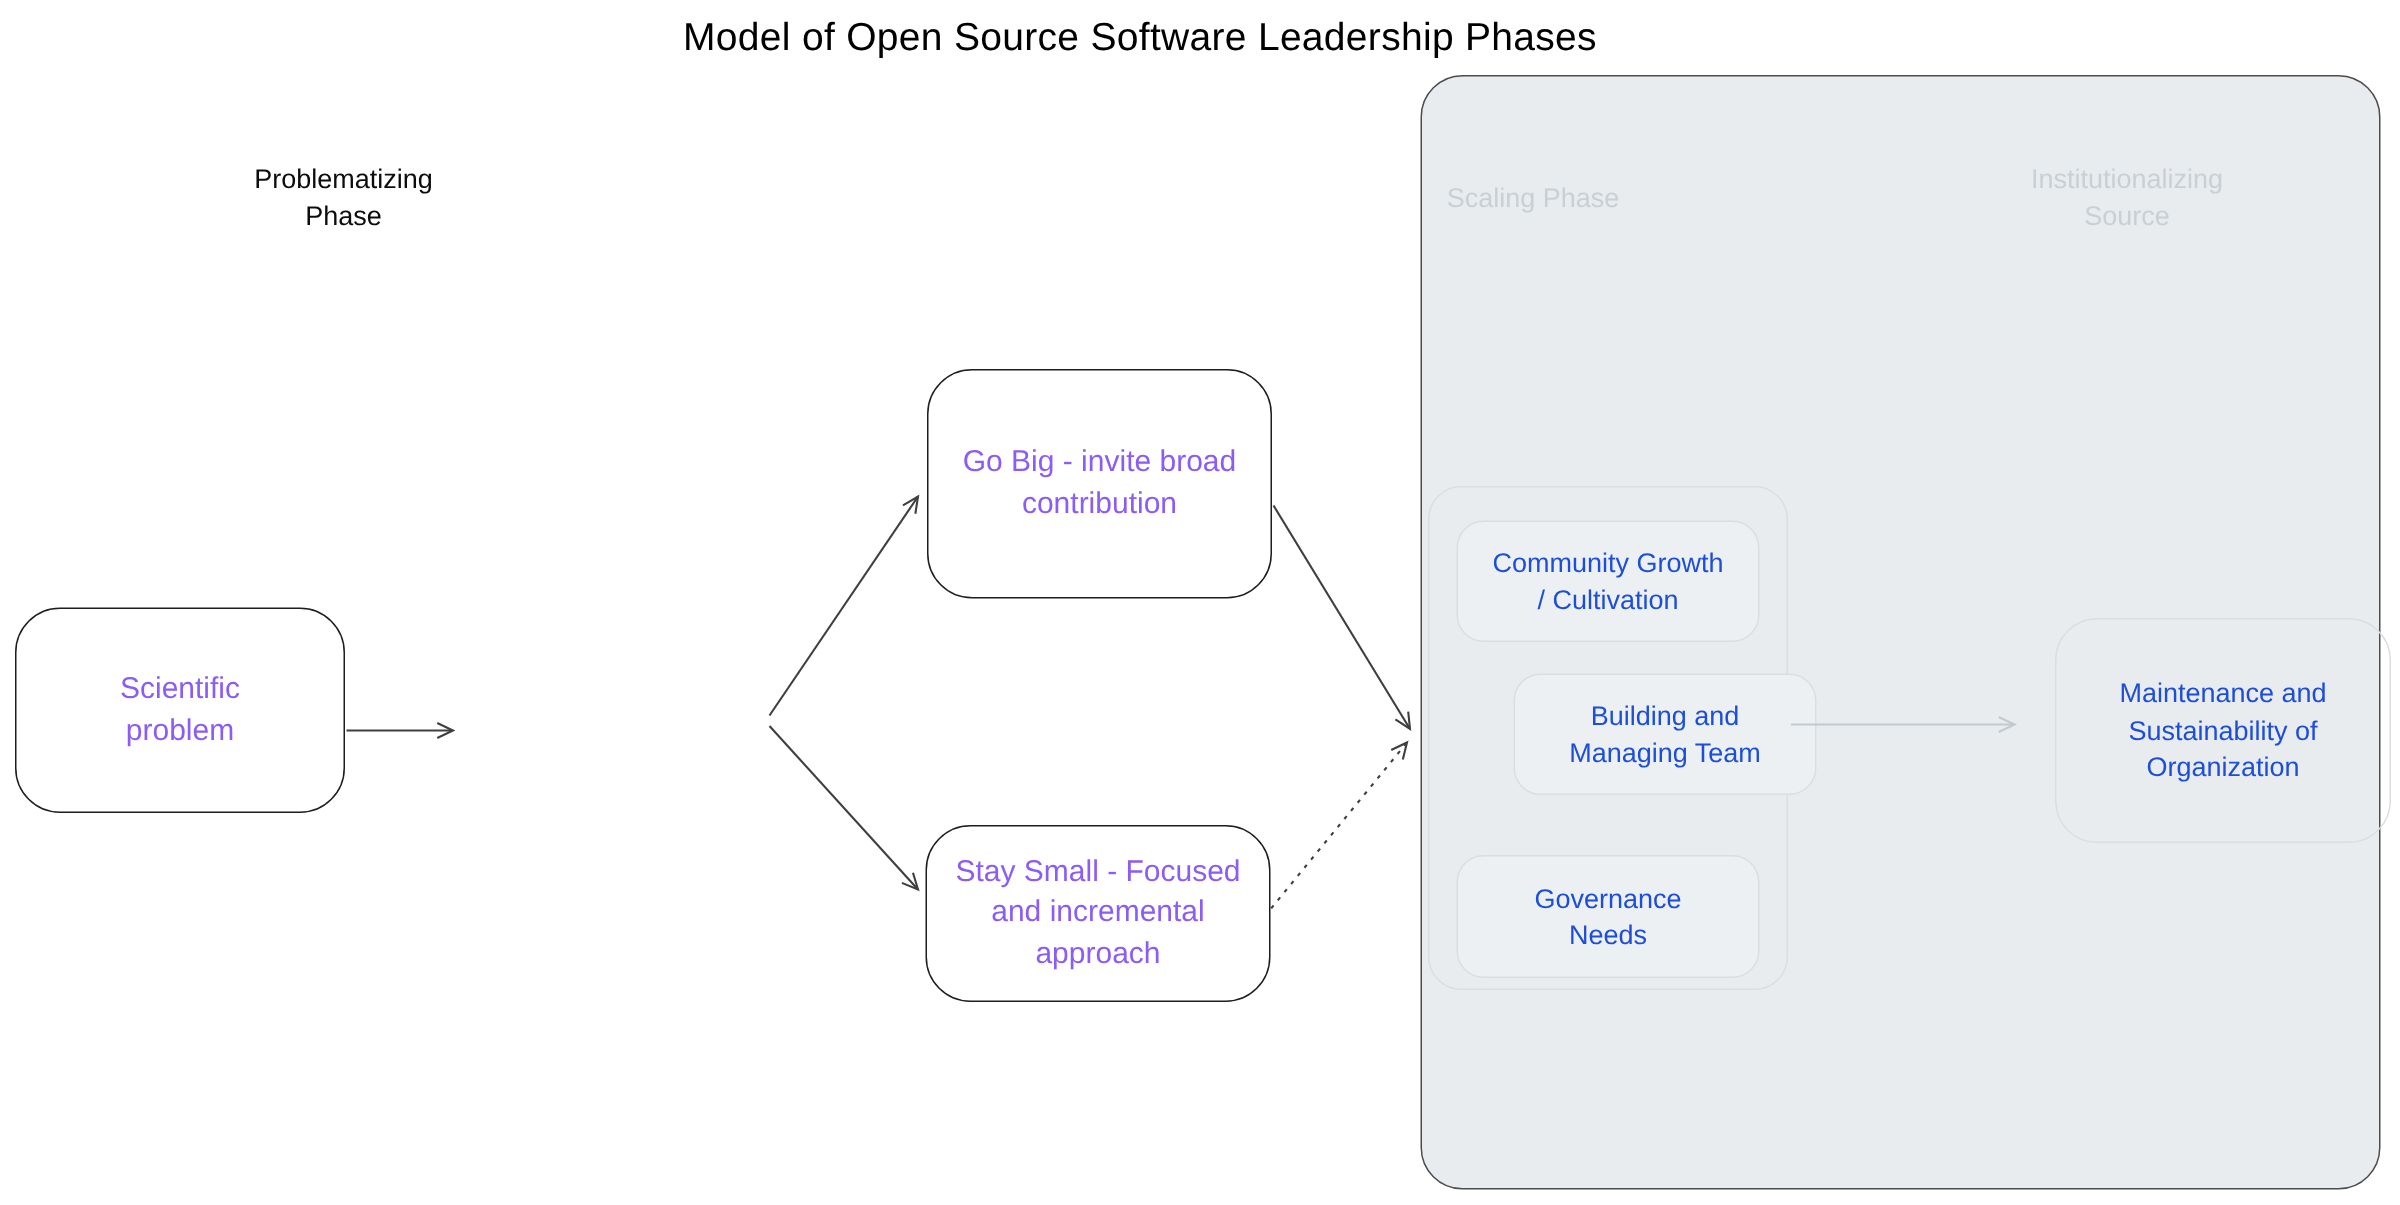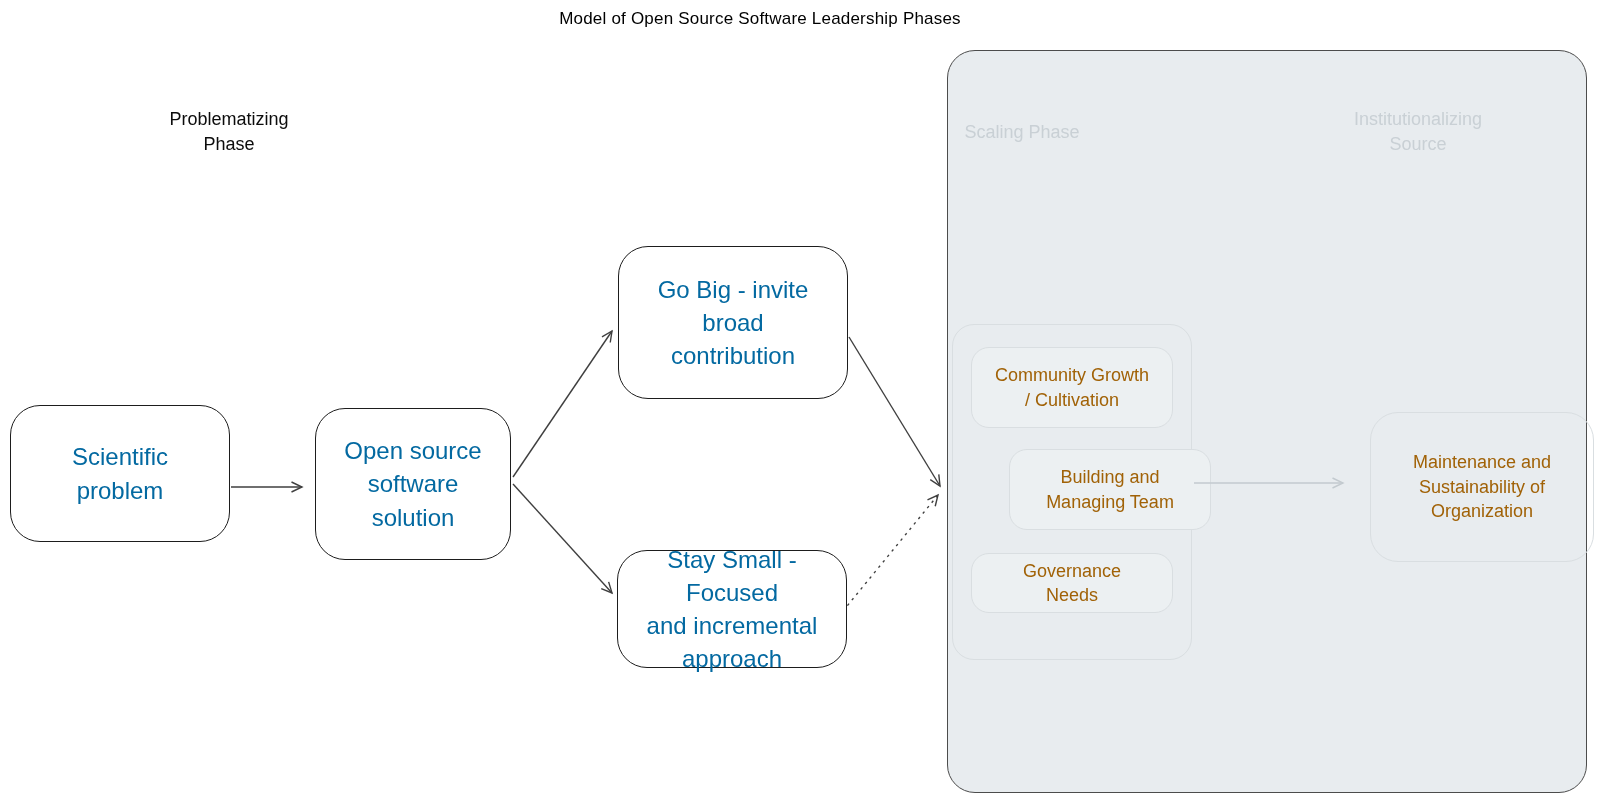--- a/index.html
+++ b/index.html
@@ -2,46 +2,46 @@
 <html><head>
 <meta charset="utf-8">
 <style>
   html,body{margin:0;padding:0;background:#ffffff;}
   .canvas{
     position:relative;width:1600px;height:803px;background:#ffffff;
     font-family:"Liberation Sans","DejaVu Sans",sans-serif;overflow:hidden;color:#000;
   }
   .title{
     position:absolute;left:40px;top:9px;width:1440px;text-align:center;
-    font-size:17px;letter-spacing:.2px;color:#000;
+    font-size:26px;letter-spacing:.2px;color:#000;
   }
   .phase-label{
     position:absolute;width:220px;text-align:center;font-size:18px;line-height:1.38;
     white-space:pre-line;color:#0c0c0c;
   }
   .phase-label.muted{color:#c9d0d5;}
   .node{
     position:absolute;box-sizing:border-box;background:#ffffff;
     border:1.6px solid #1d1d1d;border-radius:30px;
     display:flex;align-items:center;justify-content:center;text-align:center;
-    font-size:24px;line-height:1.38;white-space:pre-line;color:#0369a1;padding:6px;
+    font-size:20px;line-height:1.38;white-space:pre-line;color:#8b5cf6;padding:6px;
   }
   .panel{
     position:absolute;left:947px;top:50px;width:640px;height:743px;box-sizing:border-box;
     background:#e8ecef;border:1.6px solid #4c4c4c;border-radius:28px;
   }
   .group{
     position:absolute;left:952px;top:324px;width:240px;height:336px;box-sizing:border-box;
     border:1.5px solid #d9dee1;border-radius:22px;background:transparent;
   }
   .gbox{
     position:absolute;box-sizing:border-box;background:#ecf0f2;
     border:1.5px solid #d9dee1;border-radius:18px;
     display:flex;align-items:center;justify-content:center;text-align:center;
-    font-size:18px;line-height:1.36;white-space:pre-line;color:#a16207;padding:4px;
+    font-size:18px;line-height:1.36;white-space:pre-line;color:#1d4ed8;padding:4px;
   }
   .gbox.big{background:transparent;border-radius:28px;margin-left:20px;}
   svg.arrows{position:absolute;left:0;top:0;width:1600px;height:803px;pointer-events:none;}
 </style>
 </head>
 <body>
 
 <div class="canvas">
 
   <div class="panel"></div>
@@ -51,21 +51,21 @@
 Phase</div>
   <div class="phase-label muted" style="left:912px;top:120px;">Scaling Phase</div>
   <div class="phase-label muted" style="left:1308px;top:107px;">Institutionalizing
 Source</div>
 
   <div class="group"></div>
   <div class="gbox" style="left:971px;top:347px;width:202px;height:81px;">Community Growth
 / Cultivation</div>
   <div class="gbox" style="left:971px;top:449px;width:202px;height:81px;margin-left:38px;">Building and
 Managing Team</div>
-  <div class="gbox" style="left:971px;top:553px;width:202px;height:60px;">Governance
+  <div class="gbox" style="left:971px;top:570px;width:202px;height:82px;">Governance
 Needs</div>
   <div class="gbox big" style="left:1350px;top:412px;width:224px;height:150px;">Maintenance and
 Sustainability of
 Organization</div>
 
   <svg class="arrows" viewBox="0 0 1600 803">
     <defs>
       <marker id="mdark" markerUnits="userSpaceOnUse" markerWidth="16" markerHeight="14" refX="12" refY="6" orient="auto">
         <path d="M1.5,1 L12,6 L1.5,11" fill="none" stroke="#3f3f3f" stroke-width="1.4"></path>
       </marker>
@@ -76,22 +76,19 @@
     <path d="M231,487 L302,487" stroke="#3f3f3f" stroke-width="1.4" fill="none" marker-end="url(#mdark)"></path>
     <path d="M513,477 L612,331" stroke="#3f3f3f" stroke-width="1.4" fill="none" marker-end="url(#mdark)"></path>
     <path d="M513,484 L612,593" stroke="#3f3f3f" stroke-width="1.4" fill="none" marker-end="url(#mdark)"></path>
     <path d="M849,337 L940,486" stroke="#3f3f3f" stroke-width="1.4" fill="none" marker-end="url(#mdark)"></path>
     <path d="M843,611 L938,495" stroke="#3f3f3f" stroke-width="1.4" fill="none" stroke-dasharray="2.5,4.5" marker-end="url(#mdark)"></path>
     <path d="M1194,483 L1343,483" stroke="#c3cacf" stroke-width="1.4" fill="none" marker-end="url(#mgray)"></path>
   </svg>
 
   <div class="node" style="left:10px;top:405px;width:220px;height:137px;">Scientific
 problem</div>
-  <div class="node" style="left:315px;top:408px;width:196px;height:152px;">Open source
-software
-solution</div>
   <div class="node" style="left:618px;top:246px;width:230px;height:153px;">Go Big - invite broad
 contribution</div>
   <div class="node" style="left:617px;top:550px;width:230px;height:118px;">Stay Small - Focused
 and incremental
 approach</div>
 
 </div>
 
 </body></html>

